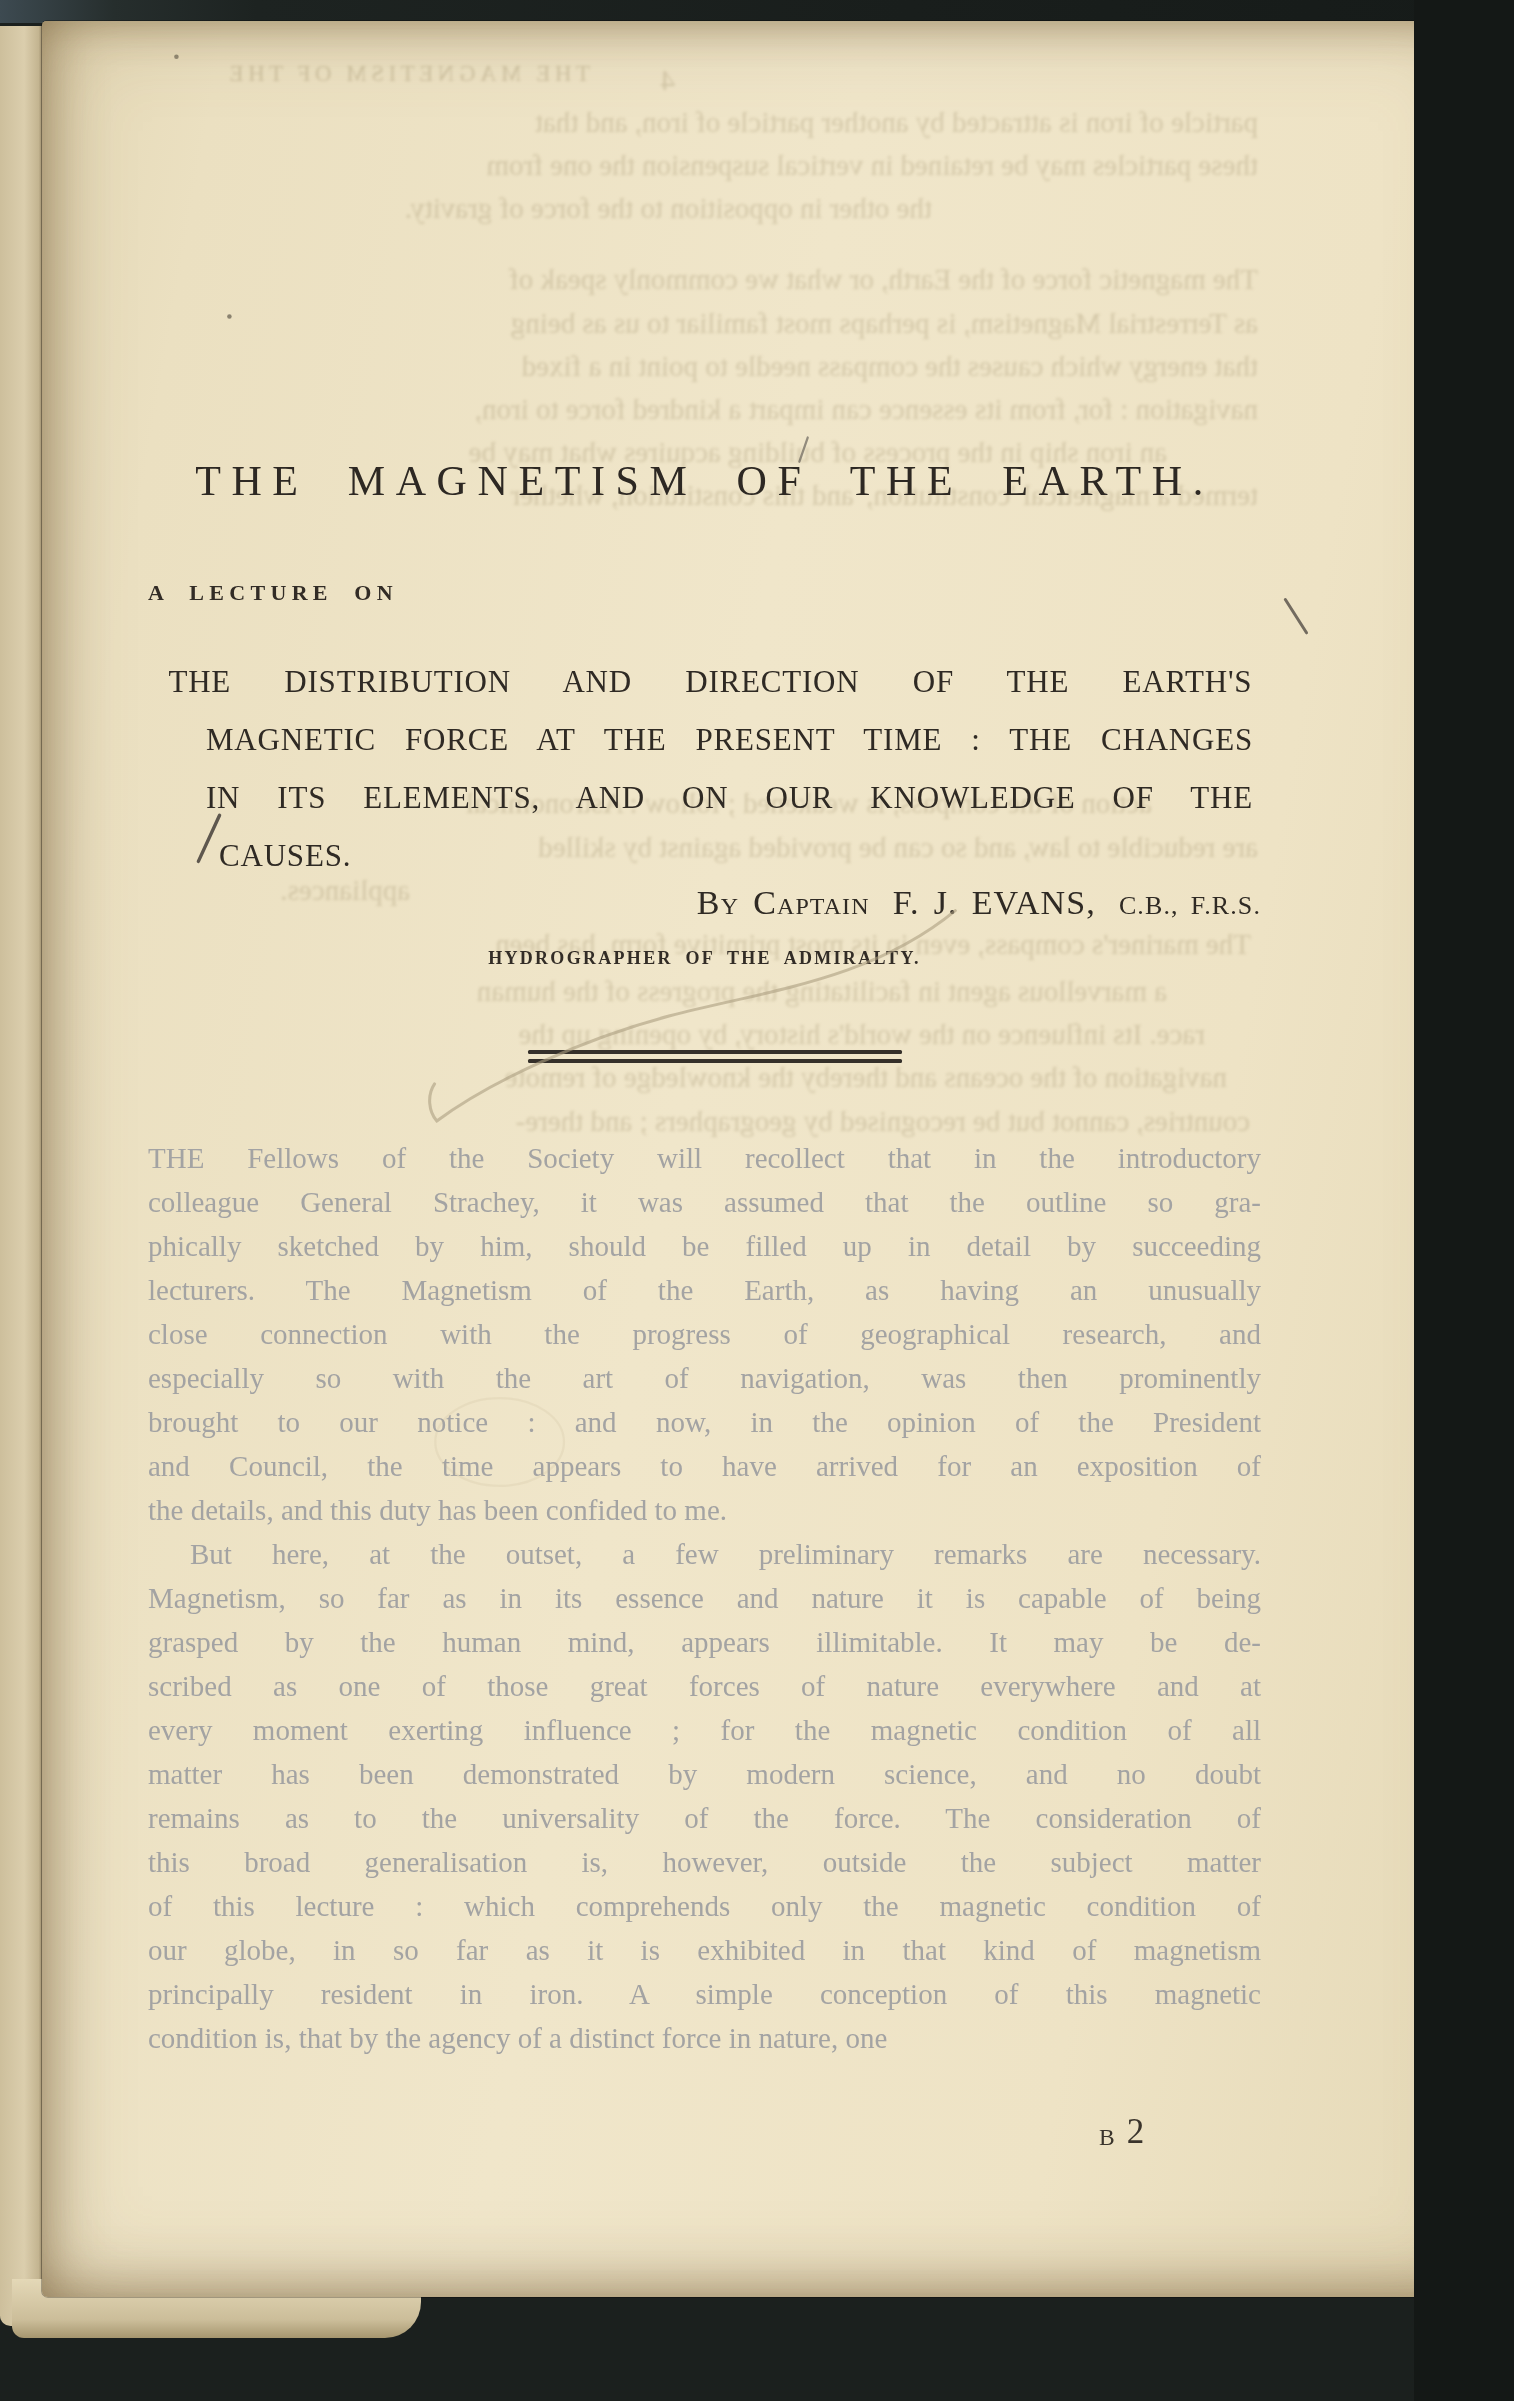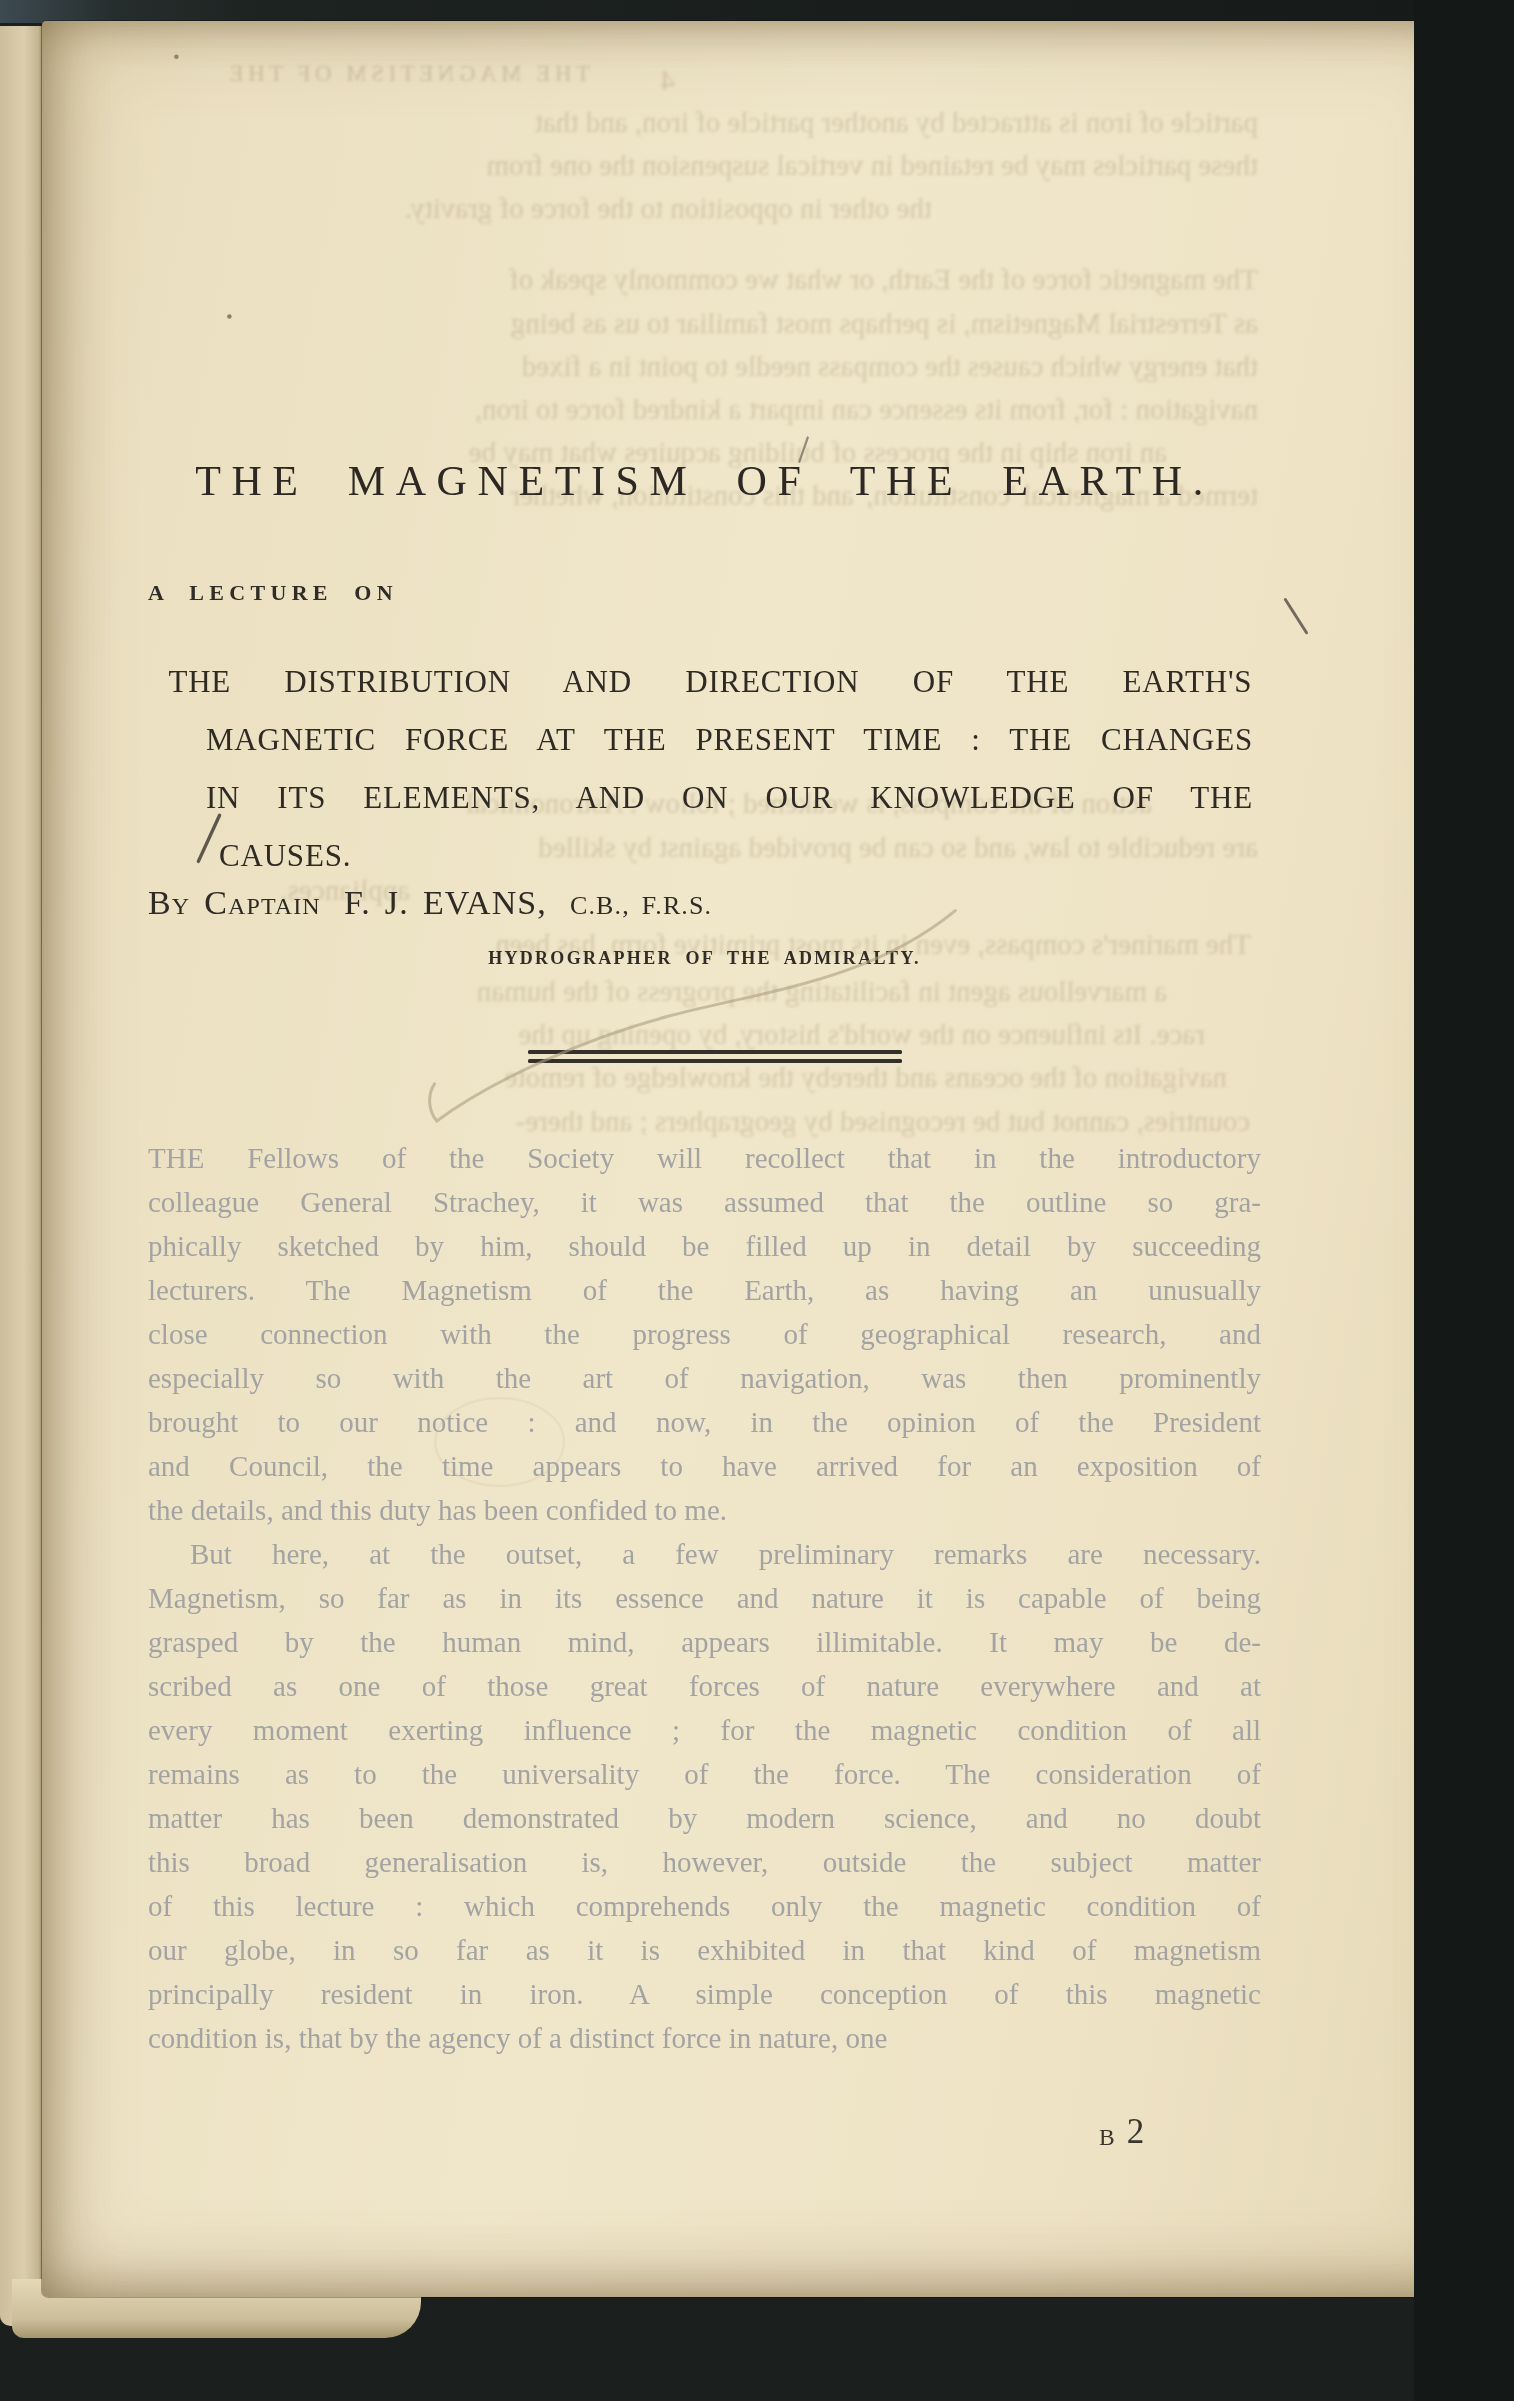--- a/index.html
+++ b/index.html
@@ -58,21 +58,21 @@
   .subtitle{
     position:absolute;left:148px;top:653px;width:1113px;
     font-size:31px;line-height:58px;color:#2f2a24;letter-spacing:0.8px;
   }
   .sub-line{text-align:justify;text-align-last:justify;overflow:hidden;height:58px;}
   .sub-line:nth-child(1){margin-left:20.4px;width:1084px;}
   .sub-line:nth-child(2){margin-left:58px;width:1047px;}
   .sub-line:nth-child(3){margin-left:58px;width:1047px;}
   .sub-line:nth-child(4){margin-left:71px;width:auto;text-align-last:left;}
   .byline{
-    position:absolute;left:148px;top:884px;width:1113px;text-align:left;
+    position:absolute;left:148px;top:884px;width:1113px;text-align:right;
     font-size:34px;color:#2f2a24;letter-spacing:1.1px;word-spacing:4.5px;
   }
   .byline .lead{font-variant:small-caps;}
   .byline .name{margin-left:9px;}
   .byline .honors{font-variant:small-caps;font-size:26px;margin-left:9px;}
   .role-line{
     position:absolute;left:148px;top:948px;width:1113px;text-align:center;
     font-size:18px;font-weight:bold;letter-spacing:2.3px;word-spacing:6px;color:#322c26;
   }
   .divider{position:absolute;left:528px;top:1050px;width:374px;}
@@ -156,22 +156,22 @@
         <div class="body-line">close connection with the progress of geographical research, and</div>
         <div class="body-line">especially so with the art of navigation, was then prominently</div>
         <div class="body-line">brought to our notice : and now, in the opinion of the President</div>
         <div class="body-line">and Council, the time appears to have arrived for an exposition of</div>
         <div class="body-line last">the details, and this duty has been confided to me.</div>
         <div class="body-line indent">But here, at the outset, a few preliminary remarks are necessary.</div>
         <div class="body-line">Magnetism, so far as in its essence and nature it is capable of being</div>
         <div class="body-line">grasped by the human mind, appears illimitable.  It may be de-</div>
         <div class="body-line">scribed as one of those great forces of nature everywhere and at</div>
         <div class="body-line">every moment exerting influence ; for the magnetic condition of all</div>
+        <div class="body-line">matter has been demonstrated by modern science, and no doubt</div>
         <div class="body-line">remains as to the universality of the force.  The consideration of</div>
-        <div class="body-line">matter has been demonstrated by modern science, and no doubt</div>
         <div class="body-line">this broad generalisation is, however, outside the subject matter</div>
         <div class="body-line">of this lecture : which comprehends only the magnetic condition of</div>
         <div class="body-line">our globe, in so far as it is exhibited in that kind of magnetism</div>
         <div class="body-line">principally resident in iron.  A simple conception of this magnetic</div>
         <div class="body-line last">condition is, that by the agency of a distinct force in nature, one</div>
       </div>
 
     <div class="signature">
       <span class="sig-letter">B</span>
       <span class="sig-num">2</span>

